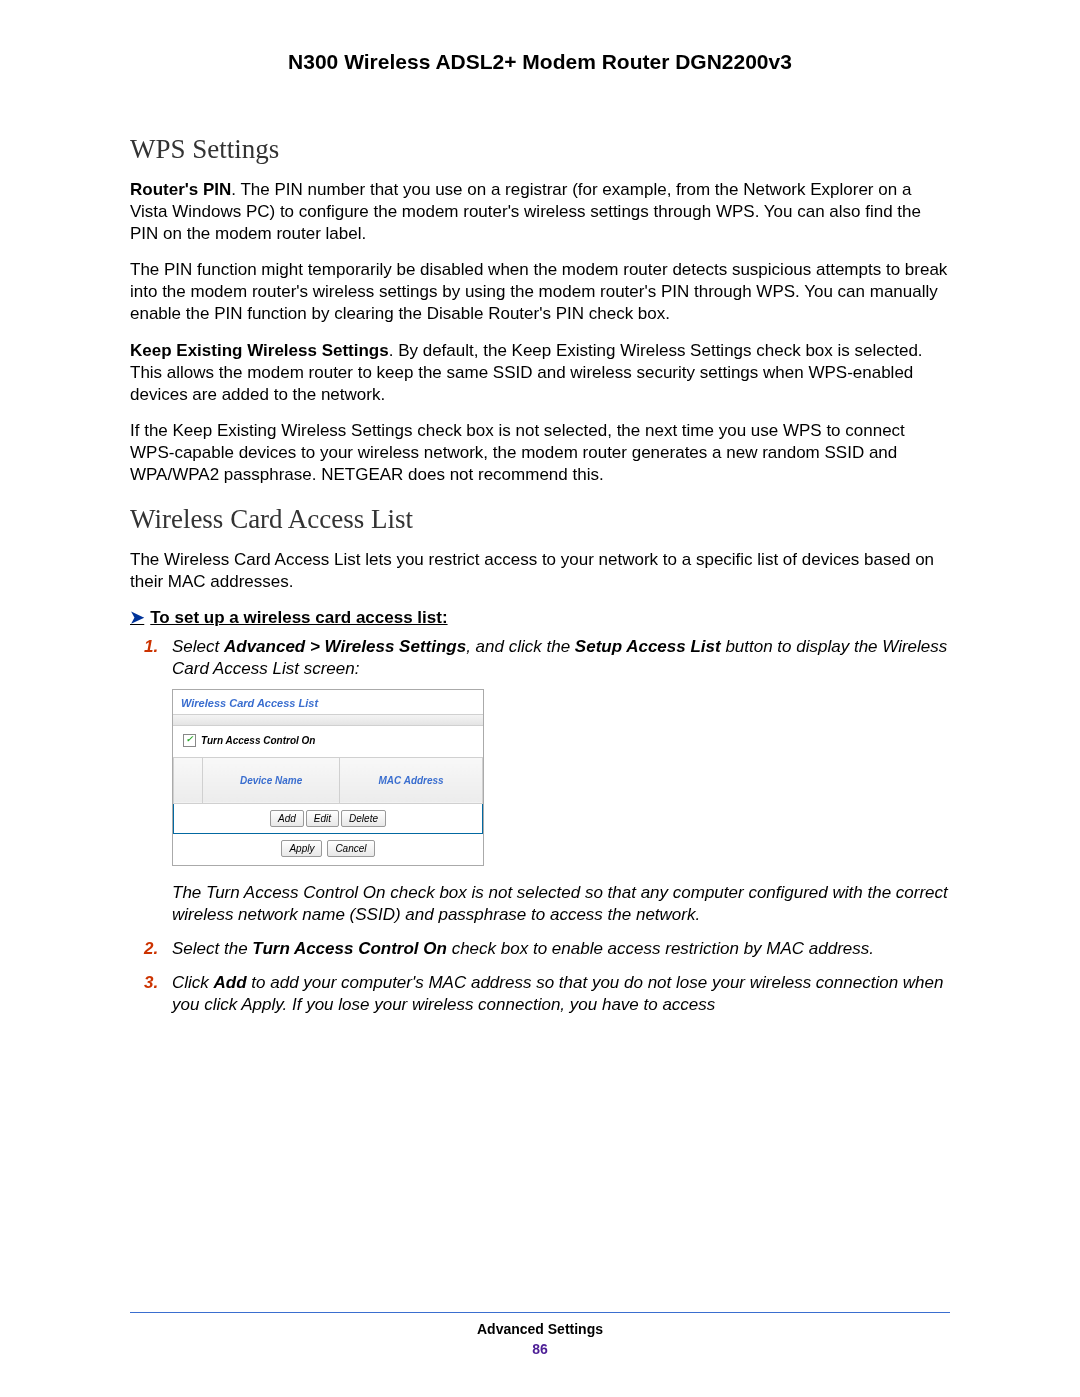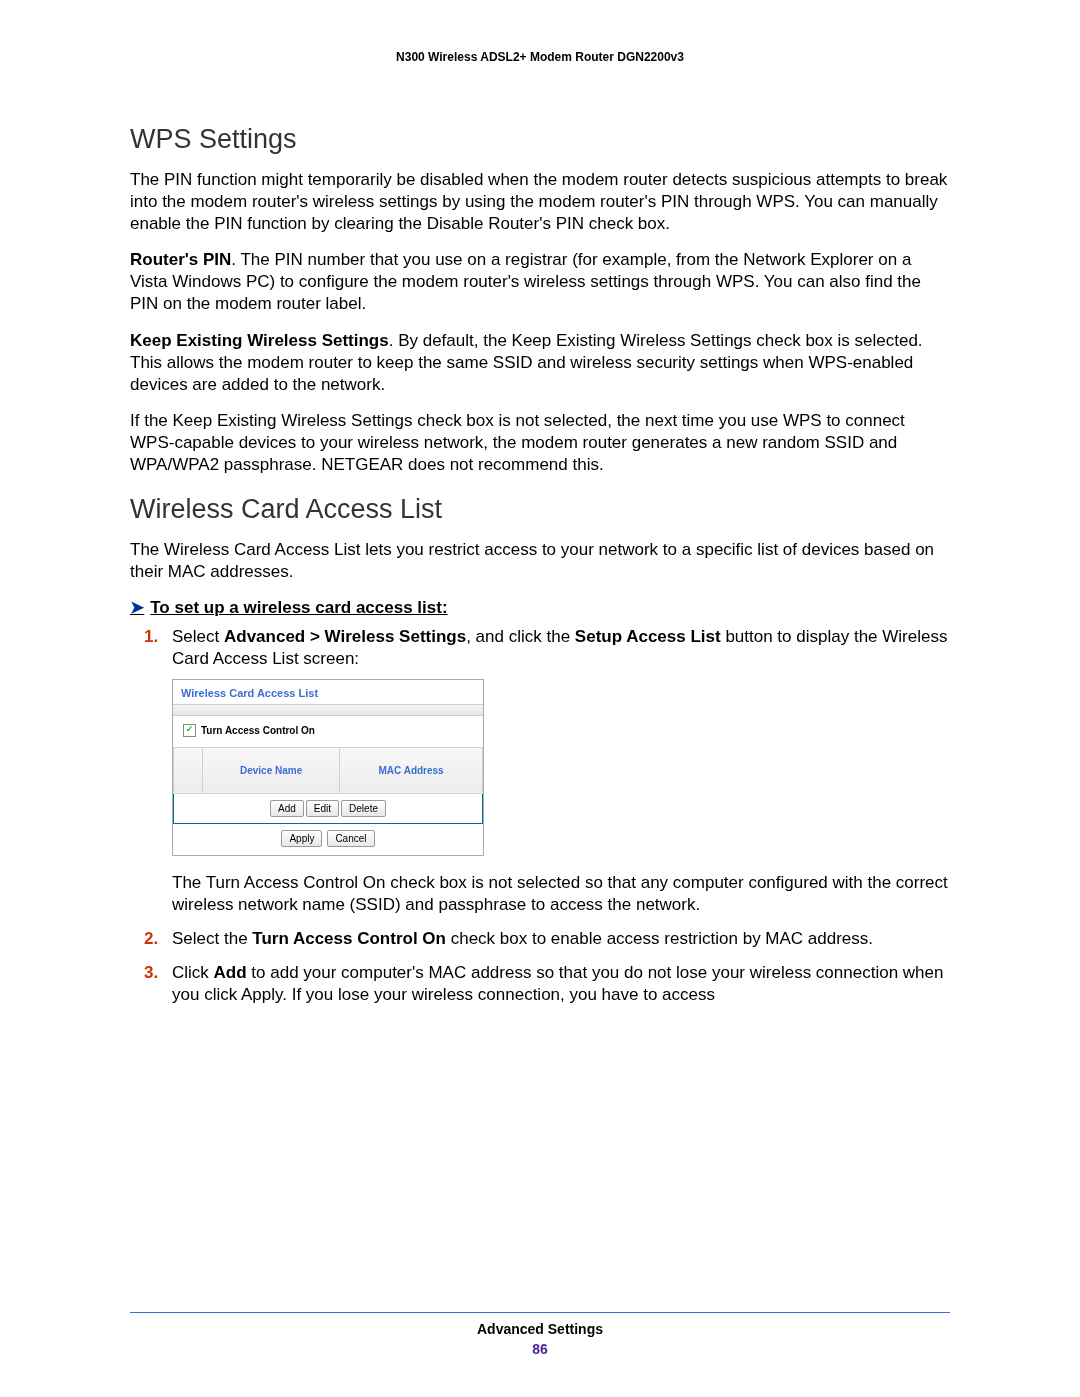--- a/index.html
+++ b/index.html
@@ -12,25 +12,25 @@
   .page {
     width: 1080px;
     height: 1397px;
     box-sizing: border-box;
     padding: 50px 130px 40px 130px;
     position: relative;
   }
   .hdr {
     text-align: center;
     font-weight: bold;
-    font-size: 12px;
+    font-size: 21px;
     margin-bottom: 60px;
   }
   h2 {
-    font-family: Liberation Sans, sans-serif;
+    font-family: Liberation Serif, serif;
     font-weight: 500;
     font-size: 27px;
     margin: 18px 0 14px 0;
     color: #333;
   }
   p {
     font-size: 17px;
     margin: 0 0 14px 0;
     line-height: 1.3;
   }
@@ -44,20 +44,21 @@
   .arrow-block .tri {
     color: #003399;
     font-size: 17px;
     margin-right: 6px;
   }
   ol.steps {
     margin: 0 0 8px 42px;
     padding: 0;
     list-style: none;
     counter-reset: stepn;
+    font-style: italic;
   }
   ol.steps > li {
     counter-increment: stepn;
     font-size: 17px;
     margin: 0 0 12px 0;
     line-height: 1.3;
     position: relative;
   }
   ol.steps > li::before {
     content: counter(stepn) ".";
@@ -147,25 +148,25 @@
 </style>
 </head>
 <body>
 
 <div class="page">
 
   <div class="hdr">N300 Wireless ADSL2+ Modem Router DGN2200v3</div>
 
   <h2>WPS Settings</h2>
 
-  <p>The PIN function might temporarily be disabled when the modem router detects suspicious attempts to break into the modem router's wireless settings by using the modem router's PIN through WPS. You can manually enable the PIN function by clearing the Disable Router's PIN check box.</p>
-
   <p>
     <span class="bold">Router's PIN</span><span>. The PIN number that you use on a registrar (for example, from the Network Explorer on a Vista Windows PC) to configure the modem router's wireless settings through WPS. You can also find the PIN on the modem router label.</span>
   </p>
+
+  <p>The PIN function might temporarily be disabled when the modem router detects suspicious attempts to break into the modem router's wireless settings by using the modem router's PIN through WPS. You can manually enable the PIN function by clearing the Disable Router's PIN check box.</p>
 
   <p>
     <span class="bold">Keep Existing Wireless Settings</span><span>. By default, the Keep Existing Wireless Settings check box is selected. This allows the modem router to keep the same SSID and wireless security settings when WPS-enabled devices are added to the network.</span>
   </p>
 
   <p>If the Keep Existing Wireless Settings check box is not selected, the next time you use WPS to connect WPS-capable devices to your wireless network, the modem router generates a new random SSID and WPA/WPA2 passphrase. NETGEAR does not recommend this.</p>
 
   <h2>Wireless Card Access List</h2>
 
   <p>The Wireless Card Access List lets you restrict access to your network to a specific list of devices based on their MAC addresses.</p>

